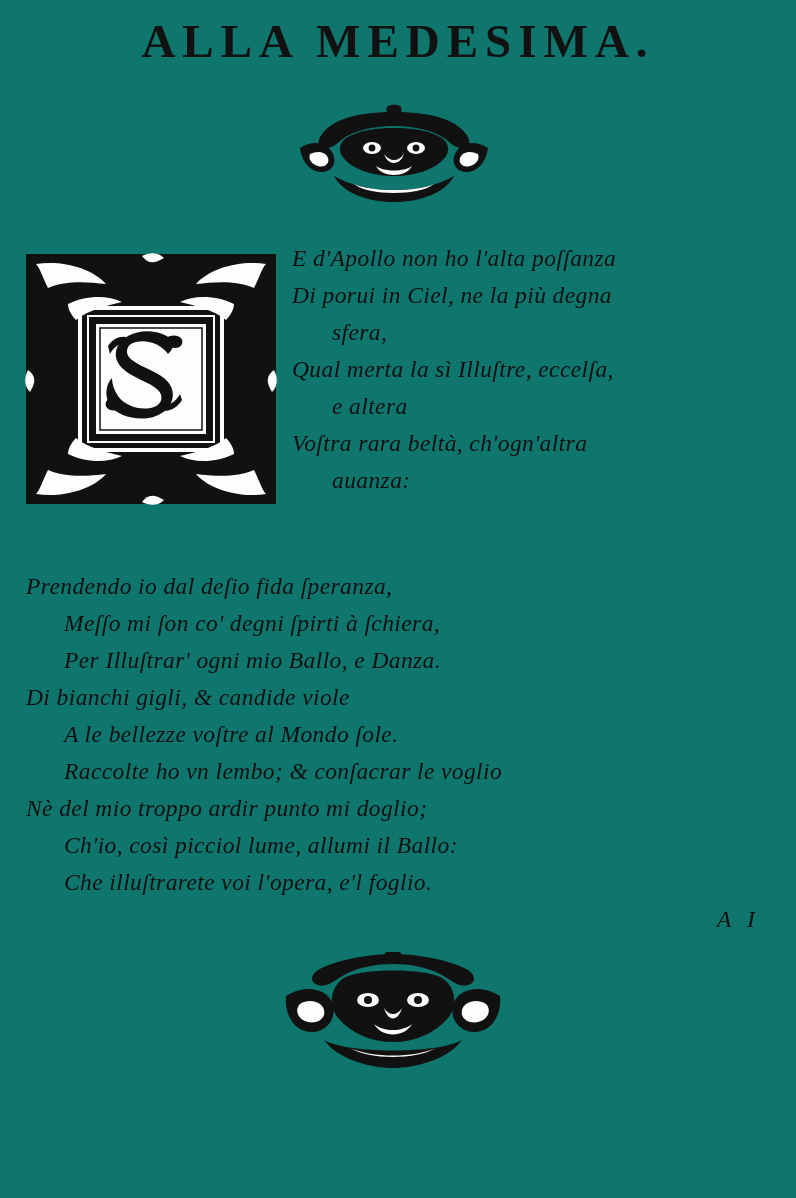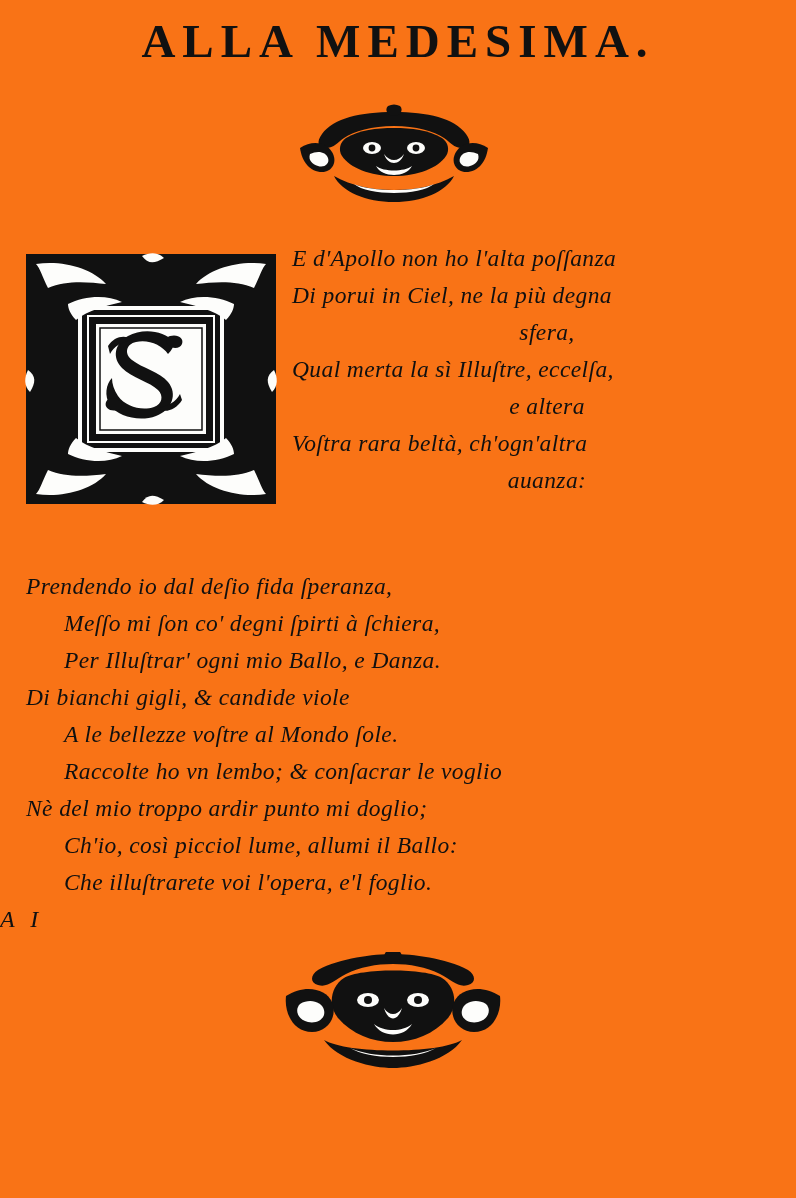--- a/index.html
+++ b/index.html
@@ -13,21 +13,21 @@
     position: relative;
     font-family: "Liberation Serif", serif;
     color: #0a0a0a;
     overflow: hidden;
   }
 
   .page {
     position: relative;
     width: 796px;
     height: 1198px;
-    background: #f97316;
+    background: #0f766e;
   }
 
   
   .title {
     position: absolute;
     top: 14px;
     left: 0;
     width: 796px;
     text-align: center;
     font-family: "Liberation Serif", serif;
@@ -80,27 +80,28 @@
   .line {
     font-family: "Liberation Serif", serif;
     font-style: italic;
     font-size: 23.5px;
     line-height: 37px;
     white-space: nowrap;
     color: #101010;
     letter-spacing: 0.4px;
   }
   .line.ind1 { padding-left: 38px; font-family: Liberation Serif, serif; }
-  .line.ind2 { padding-left: 40px; text-align: center; }
+  .line.ind2 { padding-left: 40px; }
 
   .signature {
     position: absolute;
     top: 906px;
     left: 0;
     width: 760px;
+    text-align: right;
     font-family: "Liberation Serif", serif;
     font-style: italic;
     font-size: 24px;
     letter-spacing: 5px;
     color: #111;
   }
 
   svg { display: block; }
 </style>
 </head>

